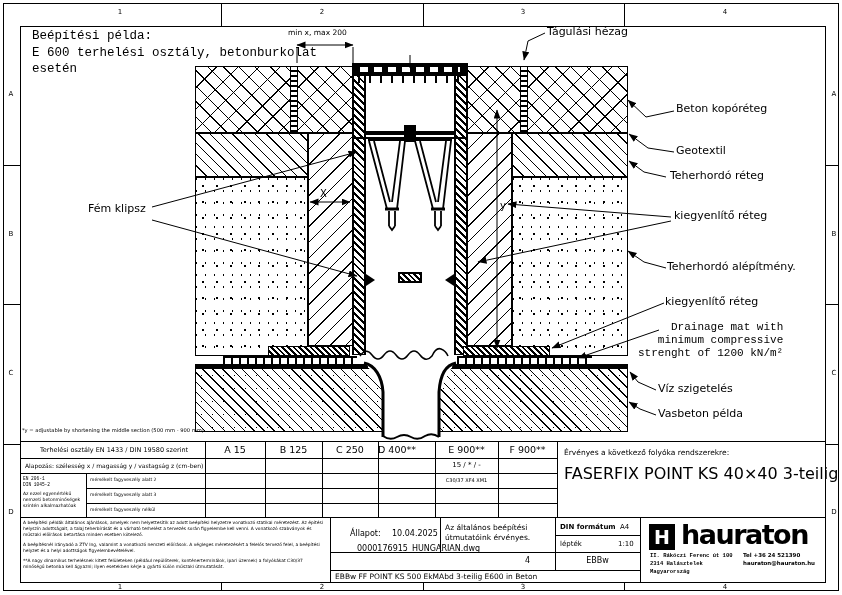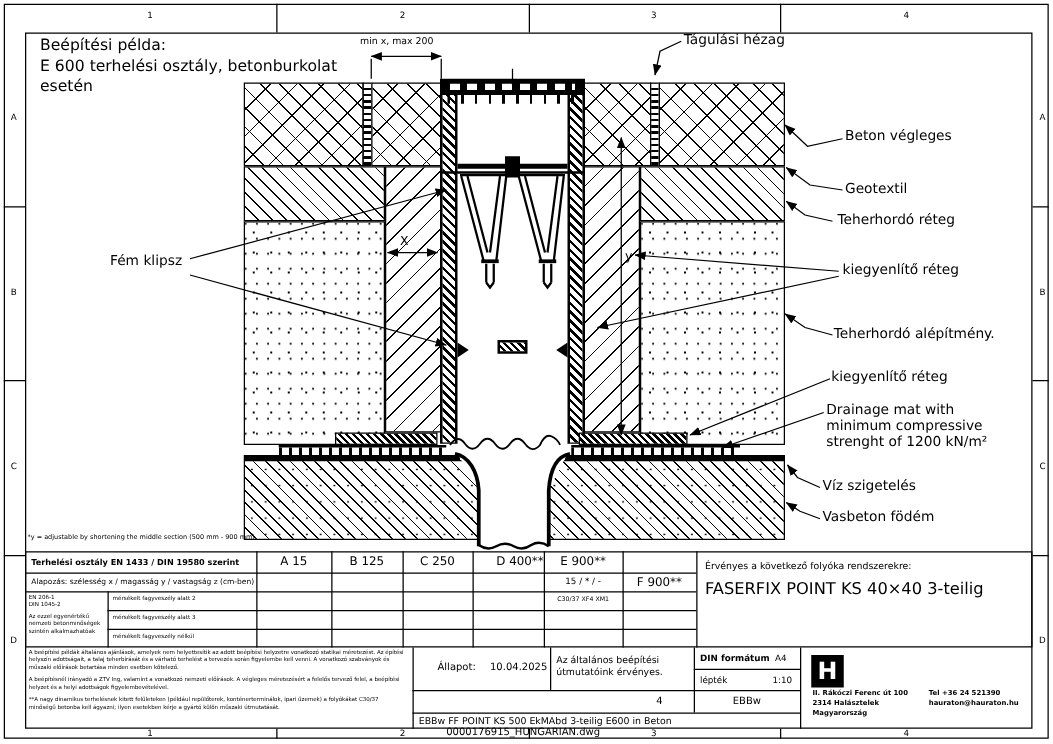--- a/index.html
+++ b/index.html
@@ -11,21 +11,21 @@
   .h-diag{background-image:repeating-linear-gradient(45deg,transparent 0 7px,#000 7px 8px);}
   .h-bed{background-image:repeating-linear-gradient(135deg,transparent 0 10px,#000 10px 11px);}
   .h-wall{background-image:repeating-linear-gradient(45deg,#fff 0 3px,#000 3px 5px);border-left:2px solid #000;border-right:2px solid #000;}
   .h-dense{background-image:repeating-linear-gradient(45deg,#fff 0 2px,#000 2px 4px);}
   .h-slab{background-image:repeating-linear-gradient(45deg,transparent 0 6px,#000 6px 7px),radial-gradient(circle,#000 0.7px,transparent 0.9px);background-size:auto,11px 13px;}
   .dots{background-image:radial-gradient(circle,#000 0.9px,transparent 1.2px),radial-gradient(circle,#000 0.7px,transparent 1px);background-size:14px 16px,9px 12px;background-position:0 0,5px 7px;}
   .joint{border-left:1.5px solid #000;border-right:1.5px solid #000;background:repeating-linear-gradient(0deg,#000 0 2px,#fff 2px 5px);}
   .mat{border-top:2px solid #000;border-bottom:1.5px solid #000;background:repeating-linear-gradient(90deg,#000 0 2.5px,#fff 2.5px 8px);}
   .black{background:#000;}
   .lbl{position:absolute;font-size:11px;line-height:1.15;white-space:nowrap;z-index:6;}
-  .pre{white-space:pre-line;}
+  .pre{white-space:pre-line;font-family:Liberation Mono, monospace;}
   .cellline{position:absolute;background:#000;z-index:4;}
   .tx{position:absolute;z-index:6;}
   .tick{position:absolute;background:#000;}
   .rulnum{position:absolute;font-size:7px;text-align:center;width:40px;}
   .rullet{position:absolute;font-size:7px;width:12px;text-align:center;}
   svg.ovl{position:absolute;left:0;top:0;z-index:5;pointer-events:none;}
 </style>
 </head>
 <body>
 
@@ -161,65 +161,65 @@
     <polyline points="152,207 357,152" marker-end="url(#mE)"></polyline>
     <polyline points="152,220 357,276" marker-end="url(#mE)"></polyline>
   </g>
 </svg>
 
 <div class="lbl" style="left:288px;top:29px;font-size:7.5px;">min x, max 200</div>
 <div class="lbl" style="left:547px;top:26px;">Tágulási hézag</div>
 <div class="lbl" style="left:88px;top:203px;">Fém klipsz</div>
 <div class="lbl" style="left:320px;top:188px;font-size:10px;">X</div>
 <div class="lbl" style="left:500px;top:200px;font-size:10px;">y</div>
-<div class="lbl" style="left:676px;top:103px;">Beton végleges</div>
+<div class="lbl" style="left:676px;top:103px;">Beton kopóréteg</div>
 <div class="lbl" style="left:676px;top:145px;">Geotextil</div>
 <div class="lbl" style="left:670px;top:170px;">Teherhordó réteg</div>
 <div class="lbl" style="left:674px;top:210px;">kiegyenlítő réteg</div>
 <div class="lbl" style="left:667px;top:261px;">Teherhordó alépítmény.</div>
 <div class="lbl" style="left:665px;top:296px;">kiegyenlítő réteg</div>
-<div class="lbl pre" style="left:661px;top:321px;line-height:13px;white-space:pre;">Drainage mat with
+<div class="lbl pre" style="left:638px;top:321px;line-height:13px;white-space:pre;text-align:right;">Drainage mat with
 minimum compressive
 strenght of 1200 kN/m²</div>
 <div class="lbl" style="left:658px;top:383px;">Víz szigetelés</div>
-<div class="lbl" style="left:658px;top:408px;">Vasbeton födém</div>
+<div class="lbl" style="left:658px;top:408px;">Vasbeton példa</div>
 <div class="lbl" style="left:22px;top:428px;font-size:5.2px;">*y = adjustable by shortening the middle section (500 mm - 900 mm)</div>
 
 <div class="abs" style="left:20px;top:441px;width:806px;height:77px;border:1.5px solid #000;z-index:3;"></div>
 <div class="cellline" style="left:205px;top:441px;width:1px;height:77px;"></div>
 <div class="cellline" style="left:265px;top:441px;width:1px;height:77px;"></div>
 <div class="cellline" style="left:322px;top:441px;width:1px;height:77px;"></div>
 <div class="cellline" style="left:378px;top:441px;width:1px;height:77px;"></div>
 <div class="cellline" style="left:435px;top:441px;width:1px;height:77px;"></div>
 <div class="cellline" style="left:498px;top:441px;width:1px;height:77px;"></div>
 <div class="cellline" style="left:557px;top:441px;width:1px;height:77px;"></div>
 <div class="cellline" style="left:86px;top:473px;width:1px;height:45px;"></div>
 <div class="cellline" style="left:20px;top:458px;width:537px;height:1px;"></div>
 <div class="cellline" style="left:20px;top:473px;width:537px;height:1px;"></div>
 <div class="cellline" style="left:86px;top:488px;width:471px;height:1px;"></div>
 <div class="cellline" style="left:86px;top:503px;width:471px;height:1px;"></div>
 
-<div class="tx" style="left:25px;top:446px;font-size:6.5px;font-weight:bold;">Terhelési osztály EN 1433 / DIN 19580 szerint</div>
+<div class="tx" style="left:40px;top:446px;font-size:6.5px;font-weight:normal;">Terhelési osztály EN 1433 / DIN 19580 szerint</div>
 <div class="tx" style="left:205px;top:444px;width:60px;text-align:center;font-size:9.5px;">A 15</div>
 <div class="tx" style="left:265px;top:444px;width:57px;text-align:center;font-size:9.5px;">B 125</div>
 <div class="tx" style="left:322px;top:444px;width:56px;text-align:center;font-size:9.5px;">C 250</div>
-<div class="tx" style="left:378px;top:444px;width:57px;text-align:right;font-size:9.5px;">D 400**</div>
+<div class="tx" style="left:378px;top:444px;width:57px;text-align:left;font-size:9.5px;">D 400**</div>
 <div class="tx" style="left:435px;top:444px;width:63px;text-align:center;font-size:9.5px;">E 900**</div>
-<div class="tx" style="left:498px;top:444px;width:59px;text-align:center;font-size:9.5px;margin-top:17px;">F 900**</div>
+<div class="tx" style="left:498px;top:444px;width:59px;text-align:center;font-size:9.5px;">F 900**</div>
 <div class="tx" style="left:25px;top:462px;font-size:6px;">Alapozás: szélesség x / magasság y / vastagság z (cm-ben)</div>
 <div class="tx" style="left:435px;top:461px;width:63px;text-align:center;font-size:7px;">15 / * / -</div>
 <div class="tx" style="left:435px;top:477px;width:63px;text-align:center;font-size:5px;">C30/37 XF4 XM1</div>
 <div class="tx pre" style="left:23px;top:476px;font-size:4.5px;line-height:1.3;">EN 206-1
 DIN 1045-2</div>
 <div class="tx" style="left:23px;top:491px;width:60px;font-size:4.5px;line-height:1.3;">Az ezzel egyenértékű nemzeti betonminőségek szintén alkalmazhatóak</div>
 <div class="tx" style="left:90px;top:477px;font-size:4.5px;">mérsékelt fagyveszély alatt 2</div>
 <div class="tx" style="left:90px;top:492px;font-size:4.5px;">mérsékelt fagyveszély alatt 3</div>
 <div class="tx" style="left:90px;top:507px;font-size:4.5px;">mérsékelt fagyveszély nélkül</div>
 <div class="tx" style="left:564px;top:448px;font-size:7.5px;">Érvényes a következő folyóka rendszerekre:</div>
-<div class="tx" style="left:564px;top:464px;font-size:13px;">FASERFIX POINT KS 40×40 3-teilig</div>
+<div class="tx" style="left:564px;top:464px;font-size:16px;">FASERFIX POINT KS 40×40 3-teilig</div>
 
 <div class="cellline" style="left:330px;top:518px;width:1px;height:65px;"></div>
 <div class="cellline" style="left:440px;top:518px;width:1px;height:34px;"></div>
 <div class="cellline" style="left:555px;top:518px;width:1px;height:52px;"></div>
 <div class="cellline" style="left:640px;top:518px;width:1px;height:65px;"></div>
 <div class="cellline" style="left:330px;top:552px;width:310px;height:1px;"></div>
 <div class="cellline" style="left:330px;top:570px;width:310px;height:1px;"></div>
 <div class="cellline" style="left:555px;top:535px;width:85px;height:1px;"></div>
 
 <div class="abs" style="left:23px;top:520px;width:302px;height:62px;font-size:4.4px;line-height:1.35;z-index:6;">
@@ -228,25 +228,26 @@
   <div>**A nagy dinamikus terhelésnek kitett felületeken (például repülőterek, konténerterminálok, ipari üzemek) a folyókákat C30/37 minőségű betonba kell ágyazni; ilyen esetekben kérje a gyártó külön műszaki útmutatását.</div>
 </div>
 
 <div class="tx" style="left:350px;top:529px;font-size:8px;text-align:center;">Állapot:</div>
 <div class="tx" style="left:392px;top:529px;font-size:8px;">10.04.2025</div>
 <div class="tx" style="left:445px;top:523px;width:105px;font-size:7.5px;line-height:1.3;">Az általános beépítési útmutatóink érvényes.</div>
 <div class="tx" style="left:560px;top:523px;font-size:7px;font-weight:bold;">DIN formátum</div>
 <div class="tx" style="left:620px;top:523px;font-size:7px;">A4</div>
 <div class="tx" style="left:560px;top:540px;font-size:7px;">lépték</div>
 <div class="tx" style="left:618px;top:540px;font-size:7px;">1:10</div>
-<div class="tx" style="left:335px;top:581px;font-size:8px;padding-left:22px;">0000176915_HUNGARIAN.dwg</div>
+<div class="tx" style="left:335px;top:544px;font-size:8px;padding-left:22px;">0000176915_HUNGARIAN.dwg</div>
 <div class="tx" style="left:525px;top:556px;font-size:8px;">4</div>
 <div class="tx" style="left:555px;top:556px;width:85px;text-align:center;font-size:8px;">EBBw</div>
 <div class="tx" style="left:335px;top:572px;font-size:7.5px;">EBBw FF POINT KS 500  EkMAbd 3-teilig E600 in Beton</div>
 
 <div class="abs" style="left:641px;top:519px;width:185px;height:64px;z-index:6;">
   <div class="abs black" style="left:8px;top:5px;width:26px;height:26px;color:#fff;font-weight:bold;font-size:19px;text-align:center;line-height:26px;">H</div>
+  <div class="abs" style="left:40px;top:0px;font-size:27px;font-weight:bold;letter-spacing:-1.5px;">hauraton</div>
   <div class="abs pre" style="left:9px;top:33px;font-size:5.5px;line-height:1.45;font-weight:bold;">II. Rákóczi Ferenc út 100
 2314 Halásztelek
 Magyarország</div>
   <div class="abs" style="left:102px;top:33px;font-size:5.5px;font-weight:bold;">Tel +36 24 521390</div>
   <div class="abs" style="left:102px;top:41px;font-size:5.5px;font-weight:bold;">hauraton@hauraton.hu</div>
 </div>
 
 </body></html>

